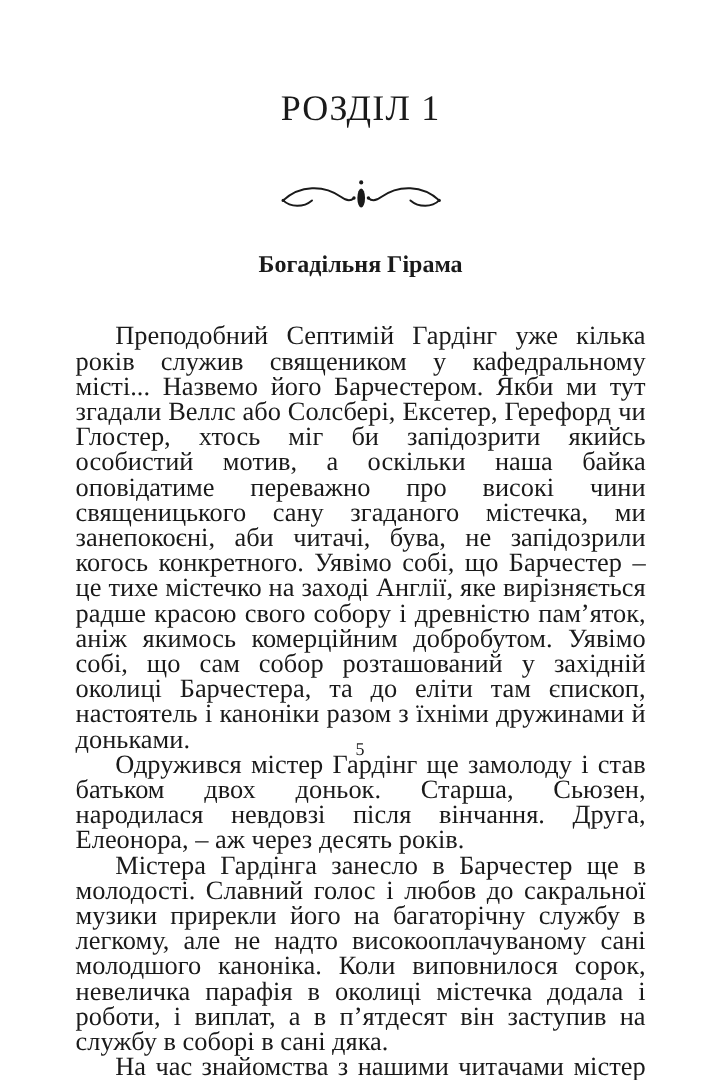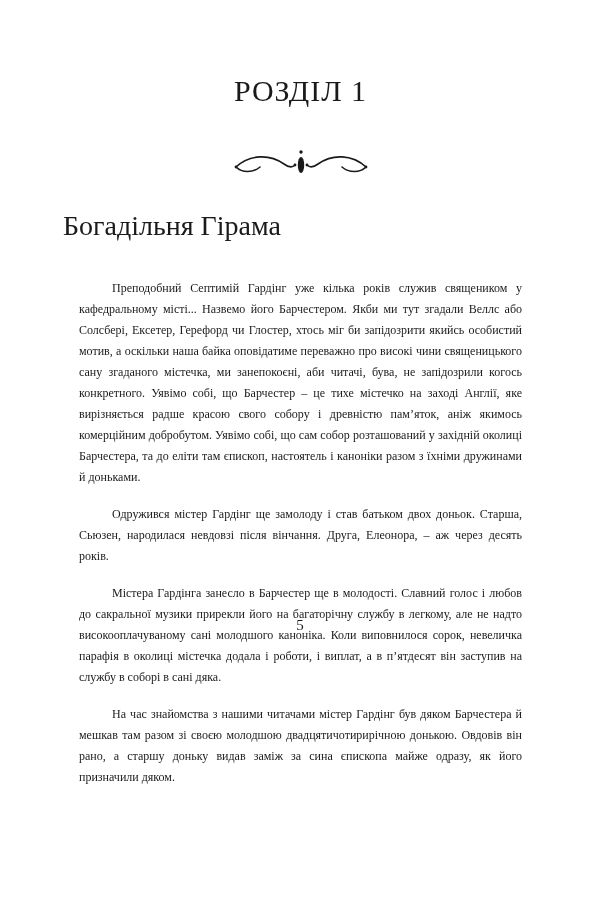--- a/index.html
+++ b/index.html
@@ -29,26 +29,27 @@
     text-align: center;
     letter-spacing: 1px;
   }
   .ornament {
     text-align: center;
     margin: 0 0 26px 0;
     line-height: 0;
   }
   .section-heading {
     margin: 0 0 36px 0;
-    font-size: 28px;
-    font-weight: 400;
+    font-size: 20px;
+    font-weight: 700;
+    text-align: center;
   }
   .body-text p {
-    margin: 16px;
-    font-size: 12px;
+    margin: 0;
+    font-size: 22px;
     line-height: 21px;
     text-align: justify;
     text-indent: 33px;
   }
   .page-number {
     position: absolute;
     left: 0;
     bottom: 30px;
     width: 100%;
     text-align: center;

